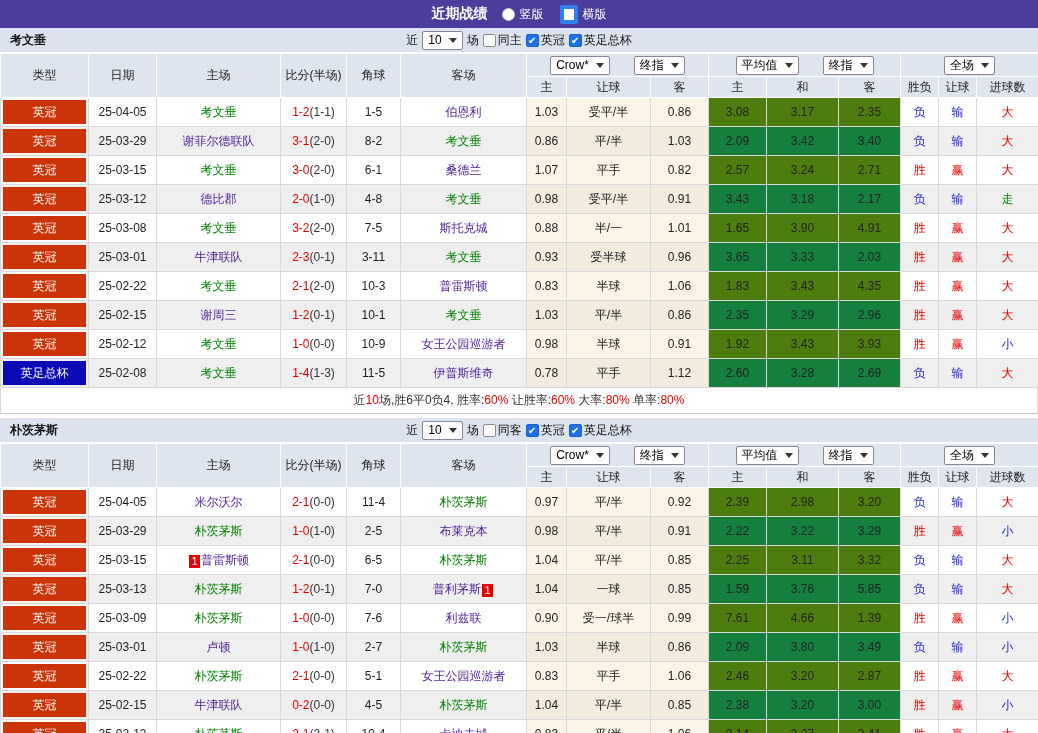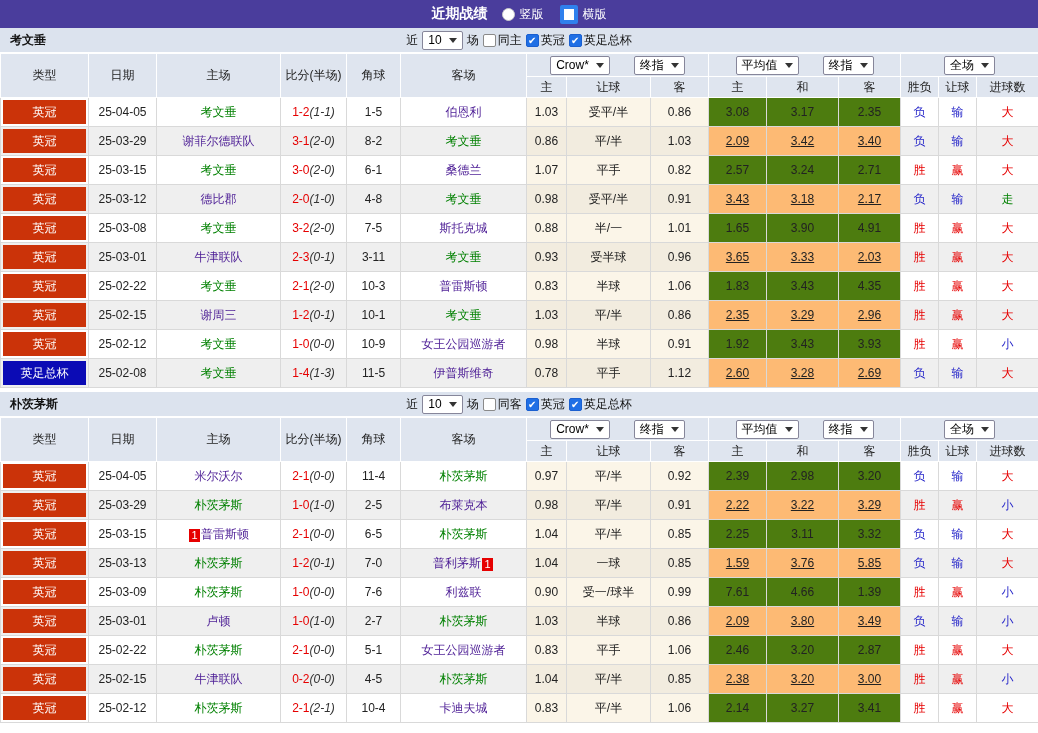--- a/index.html
+++ b/index.html
@@ -27,29 +27,29 @@
   
   table{border-collapse:collapse;table-layout:fixed;width:1038px;}
   thead th{background:#dfe5ef;border:1px solid #fff;font-weight:normal;height:20px;padding:0;
            font-size:12px;color:#222;overflow:hidden;white-space:nowrap;}
   thead th.grp{height:22px;}
   .grp-inner{display:flex;align-items:center;justify-content:center;gap:24px;}
   tbody td{border:1px solid #d9d9d9;height:26px;text-align:center;padding:0;
            overflow:hidden;white-space:nowrap;background:#fff;}
   tr.even td{background:#efefef;}
   td.crown{background:#fbf5e8;}  tr.even td.crown{background:#f2ecdf;}
-  td.avg{background:#4d7c0f;}    tr.even td.avg{background:#fdba74;text-decoration:underline;}
+  td.avg{background:#4d7c0f;}    tr.even td.avg{background:#15803d;}
   td.typec{padding:1px 2px;}
   .badge{background:#cb3309;color:#fff;height:24px;line-height:24px;font-size:12px;cursor:pointer;}
   .badge.cup{background:#0b0bb5;}
   .tname{color:#4c1d95;cursor:pointer;}
   .tname.green{color:#008000;}
   .rcard{display:inline-block;background:#e60000;color:#fff;min-width:9px;height:13px;line-height:13px;
          font-size:11px;vertical-align:-1px;padding:0 1px;margin:0 1px;}
-  .score .s{color:#e60000;} .score .hf{color:#333;font-style:italic;}
+  .score .s{color:#e60000;} .score .hf{color:#333;}
   .c-red{color:#e60000;} .c-blue{color:#2626c9;} .c-green{color:#008000;}
   .summary{height:25px;line-height:25px;text-align:center;color:#333;border-bottom:1px solid #c3c3cf;
            border-left:1px solid #d9d9d9;border-right:1px solid #d9d9d9;}
   .summary .r{color:#e60000;}
 </style>
 </head>
 <body>
 
 <div class="page">
   <div class="topbar">
@@ -347,20 +347,21 @@
               <td class="crown">1.12</td>
               <td class="avg">2.60</td>
               <td class="avg">3.28</td>
               <td class="avg">2.69</td>
               <td><span class="c-blue">负</span></td>
               <td><span class="c-blue">输</span></td>
               <td><span class="c-red">大</span></td>
             </tr>
           </tbody>
         </table>
+        <div class="summary"><span class="t">近</span><span class="r">10</span><span class="t">场,胜6平0负4, 胜率:</span><span class="r">60%</span><span class="t"> 让胜率:</span><span class="r">60%</span><span class="t"> 大率:</span><span class="r">80%</span><span class="t"> 单率:</span><span class="r">80%</span></div>
       </div>
       <div class="section">
         <div class="sec-bar">
           <span class="team-name">朴茨茅斯</span>
           <span class="filter">
             <span>近</span>
             <span class="sel sm">
               <span>10</span>
               <i class="arr"></i>
             </span>

